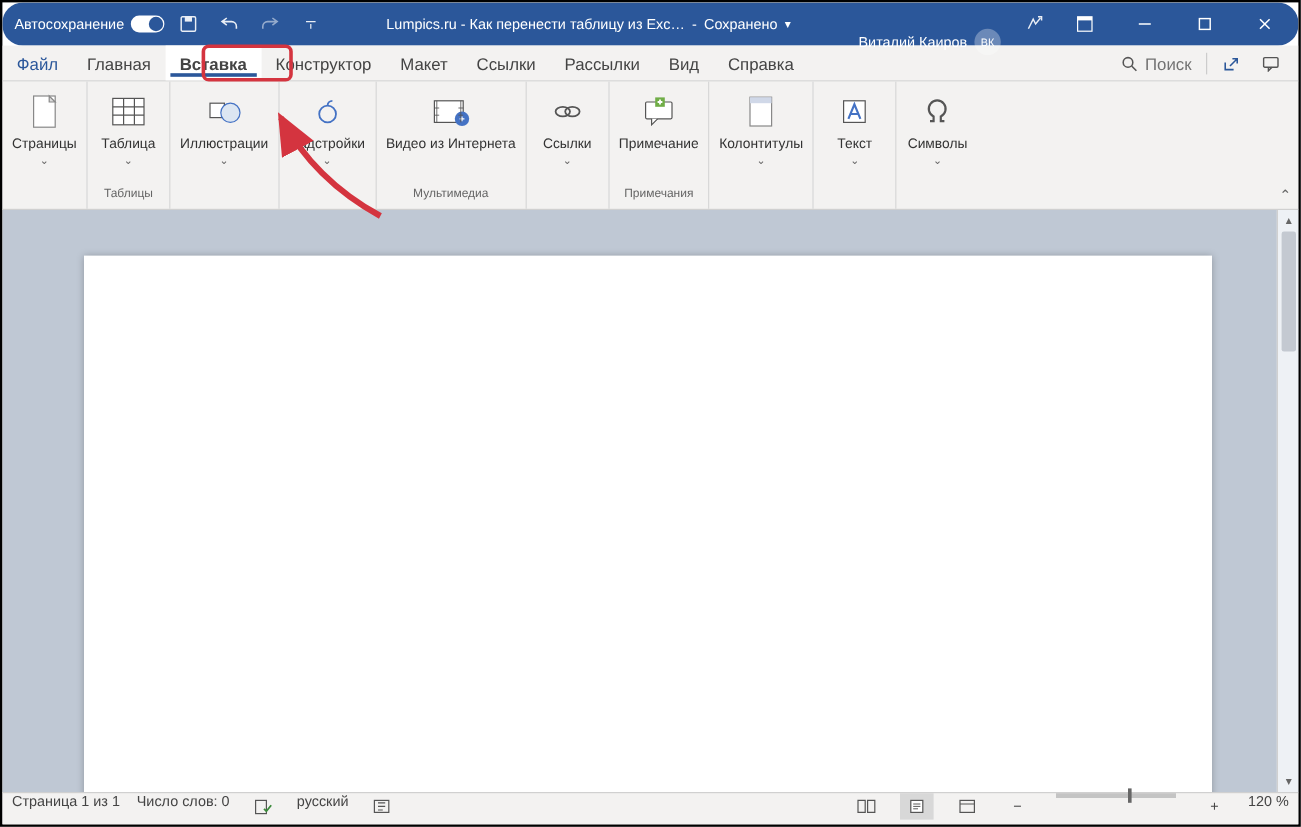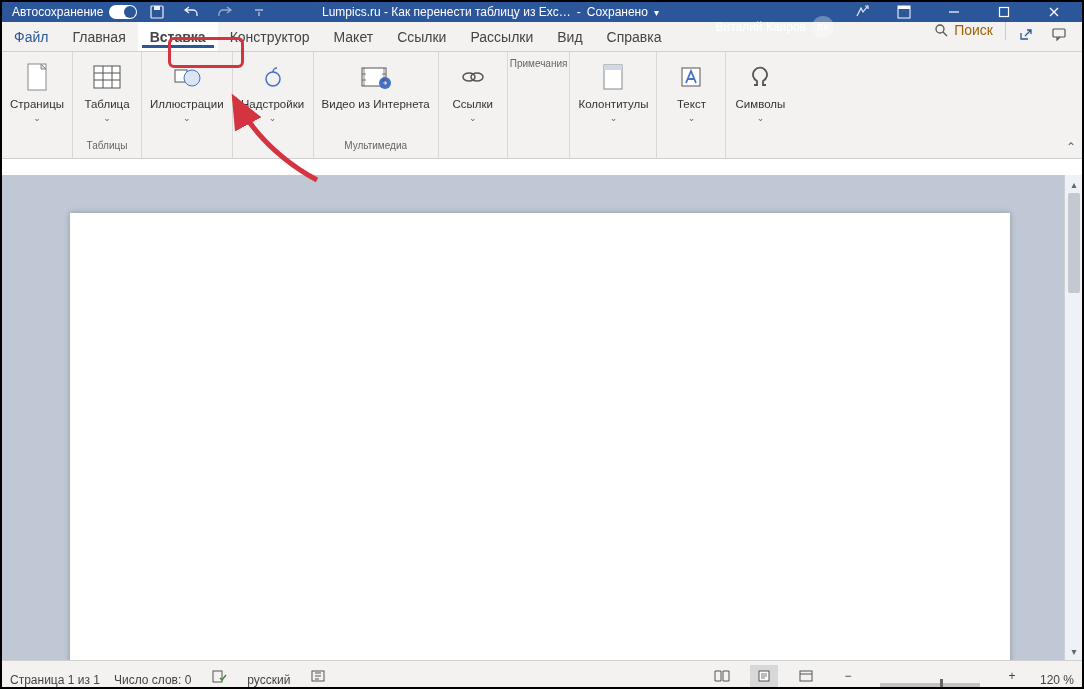--- a/index.html
+++ b/index.html
@@ -1,36 +1,36 @@
 <!DOCTYPE html>
 <html><head>
 <meta charset="utf-8">
 <style>
 * { box-sizing: border-box; margin: 0; padding: 0; font-family: "Segoe UI", Arial, sans-serif; }
 body { background: #fff; width: 1084px; height: 689px; overflow: hidden; border: 2px solid #000; position: relative; }
 
 
-.titlebar { height: 20px; background: #2b579a; color: #fff; display: flex; align-items: center; font-size: 12px; padding: 0 6px; gap: 6px; }
+.titlebar { height: 36px; background: #2b579a; color: #fff; display: flex; align-items: center; font-size: 12px; padding: 0 6px; gap: 6px; border-radius: 17px; }
 .titlebar .autosave { display: flex; align-items: center; gap: 6px; padding-left: 4px; }
 .titlebar .toggle { width: 28px; height: 14px; border-radius: 7px; background: #fff; position: relative; }
 .titlebar .toggle::after { content:""; position:absolute; right:1px; top:1px; width:12px; height:12px; border-radius:50%; background:#2b579a; }
 .titlebar .qat-btn { width: 28px; height: 28px; display: flex; align-items: center; justify-content: center; opacity: .9; }
 .titlebar .doc-title { flex: 1; text-align: left; display: flex; align-items: center; justify-content: center; gap: 6px; white-space: nowrap; overflow: hidden; }
 .titlebar .user { display: flex; align-items: center; gap: 6px; padding: 0 8px; margin-top: 30px; }
 .titlebar .avatar { width: 22px; height: 22px; border-radius: 50%; background: rgba(255,255,255,.3); display:flex;align-items:center;justify-content:center;font-size:9px; }
 .titlebar .win-btn { width: 44px; height: 36px; display:flex; align-items:center; justify-content:center; }
 
 
 .tabsbar { height: 30px; background: #f3f2f1; display: flex; align-items: stretch; border-bottom: 1px solid #d0d0d0; font-size: 14px; color: #444; }
 .tabsbar .tab { padding: 0 12px; display:flex; align-items:center; cursor:pointer; position: relative; }
 .tabsbar .tab.file { color: #2b579a; font-weight: 400; }
 .tabsbar .tab.active { background: #fff; font-weight: 600; }
 .tabsbar .tab.active::after { content:""; position:absolute; left:4px; right:4px; bottom:3px; height:3px; background:#2b579a; }
 .tabsbar .spacer { flex:1; }
-.tabsbar .right { display:flex; align-items:flex-start; gap:4px; padding-right:8px; color:#a16207; }
+.tabsbar .right { display:flex; align-items:center; gap:4px; padding-right:8px; color:#737373; }
 .tabsbar .search { display:flex; align-items:center; gap:6px; padding:0 8px; }
 .tabsbar .icon-btn { width:30px; height:24px; display:flex; align-items:center; justify-content:center; border:1px solid transparent; }
 
 
 .highlight-box { position: absolute; top: 64px; left: 166px; width: 76px; height: 31px; border: 3px solid #d4343f; border-radius: 6px; pointer-events: none; z-index: 100; transform: translateY(-29px); }
 
 
 .arrow-overlay { position: absolute; top: 78px; left: 220px; z-index: 99; pointer-events: none; }
 
 
@@ -47,21 +47,21 @@
 
 .docarea { position: absolute; top: 173px; left:0; right:0; bottom: 27px; background:#bfc8d4; overflow:hidden; }
 .page { position:absolute; top:38px; left:68px; width:940px; height:1200px; background:#fff; box-shadow: 0 0 6px rgba(0,0,0,.25); }
 .scroll-track { position:absolute; right:0; top:0; bottom:0; width:18px; background:#eef1f5; border-left:1px solid #d0d0d0; }
 .scroll-up, .scroll-down { width:18px; height:18px; display:flex; align-items:center; justify-content:center; font-size:10px; color:#666; cursor:pointer; }
 .scroll-up { position:absolute; top:0; }
 .scroll-down { position:absolute; bottom:0; }
 .scroll-thumb { position:absolute; top:18px; left:3px; width:12px; height:100px; background:#c4c9d1; border-radius:2px; cursor:pointer; }
 
 
-.statusbar { position:absolute; left:0; right:0; bottom:0; height:27px; background:#f3f2f1; border-top:1px solid #d0d0d0; display:flex; align-items:flex-end; font-size:12px; color:#444; padding:0 8px; gap:14px; }
+.statusbar { position:absolute; left:0; right:0; bottom:0; height:27px; background:#f3f2f1; border-top:1px solid #d0d0d0; display:flex; align-items:flex-start; font-size:12px; color:#444; padding:0 8px; gap:14px; }
 .statusbar .spacer { flex:1; }
 .statusbar .sb-btn { width:28px; height:22px; display:flex; align-items:center; justify-content:center; cursor:pointer; }
 .statusbar .zoom-slider { width:100px; height:4px; background:#c4c4c4; position:relative; margin:0 4px; }
 .statusbar .zoom-slider::before { content:""; position:absolute; left:60%; top:-4px; width:3px; height:12px; background:#666; }
 
 svg { display:block; }
 </style>
 </head>
 <body>
 
@@ -271,20 +271,31 @@
             <ellipse cx="9" cy="10" rx="6" ry="4" fill="none" stroke="#555" stroke-width="1.5"></ellipse>
             <ellipse cx="17" cy="10" rx="6" ry="4" fill="none" stroke="#555" stroke-width="1.5"></ellipse>
           </svg>
         </div>
       <div class="lbl">Ссылки</div>
       <div class="chev">⌄</div>
     </div>
   </div>
 
   <div class="ribbon-group">
+    <div class="ribbon-btn" style="min-width:78px">
+      <div class="ico">
+          <svg width="28" height="24" viewBox="0 0 28 24">
+            <rect x="3" y="4" width="22" height="14" rx="1" fill="#fff" stroke="#555"></rect>
+            <path d="M8 18 L8 23 L13 18" fill="#fff" stroke="#555"></path>
+            <rect x="11" y="0" width="8" height="8" fill="#70ad47"></rect>
+            <path d="M15 2v4M13 4h4" stroke="#fff" stroke-width="1.5"></path>
+          </svg>
+        </div>
+      <div class="lbl">Примечание</div>
+    </div>
     <div class="group-label">Примечания</div>
   </div>
 
   <div class="ribbon-group no-label">
     <div class="ribbon-btn" style="min-width:82px">
       <div class="ico">
           <svg width="24" height="28" viewBox="0 0 24 28">
             <rect x="3" y="2" width="18" height="24" fill="#fff" stroke="#888"></rect>
             <rect x="3" y="2" width="18" height="5" fill="#d0d8e8"></rect>
           </svg>

